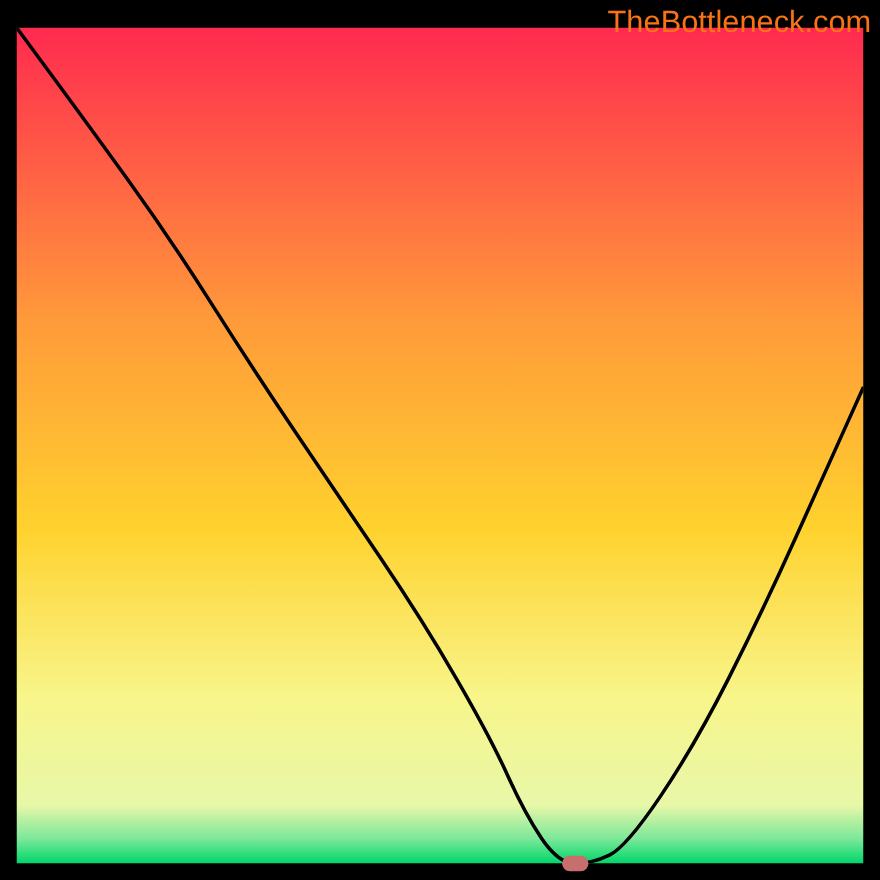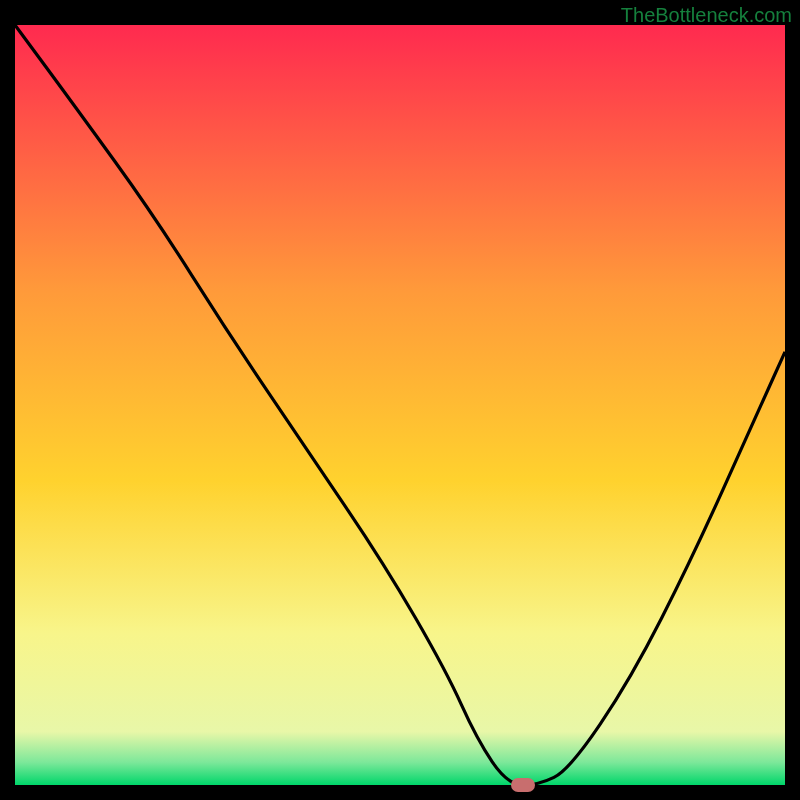--- a/index.html
+++ b/index.html
@@ -1,17 +1,17 @@
 <!DOCTYPE html>
 <html><head>
 <meta charset="utf-8">
 <style>
   * { margin: 0; padding: 0; box-sizing: border-box; }
   body { width: 800px; height: 800px; background: #000; position: relative; font-family: Arial, sans-serif; }
-  .watermark { position: absolute; top: 4px; right: 8px; color: #15803d; font-size: 20px; font-weight: 500; z-index: 10; }
+  .watermark { position: absolute; top: 4px; right: 8px; color: #f97316; font-size: 28px; font-weight: 500; z-index: 10; }
   .chart-container { position: absolute; top: 25px; left: 15px; width: 770px; height: 760px; }
   .gradient-bg { position: absolute; top: 0; left: 0; width: 100%; height: 100%; }
   .curve-overlay { position: absolute; top: 0; left: 0; width: 100%; height: 100%; }
   .marker { position: absolute; width: 24px; height: 14px; background: #c86e6e; border-radius: 7px; transform: translate(-50%, -50%); }
 </style>
 </head>
 <body>
 
 <div class="watermark">TheBottleneck.com</div>
 

